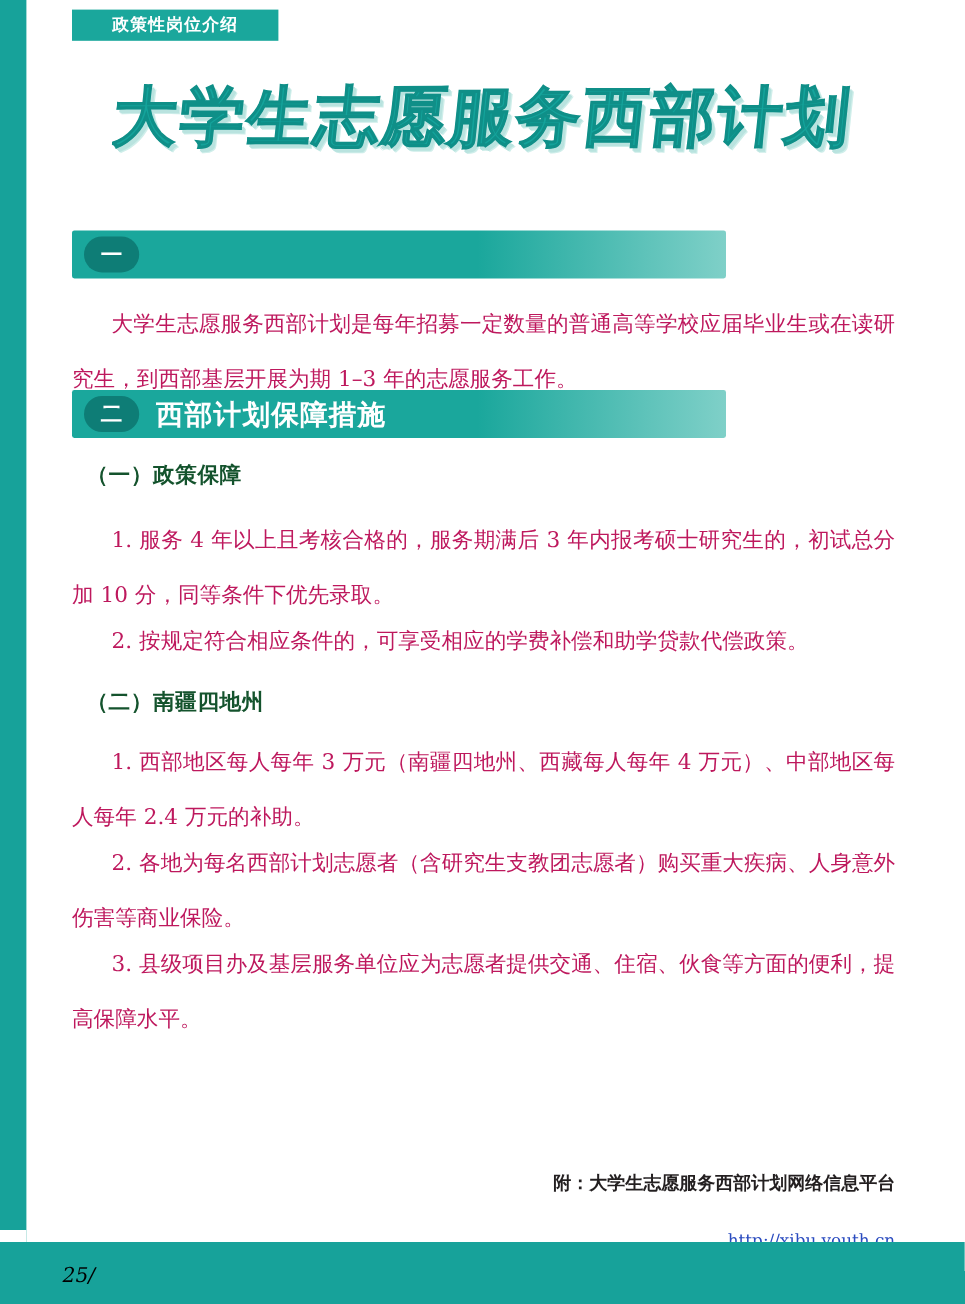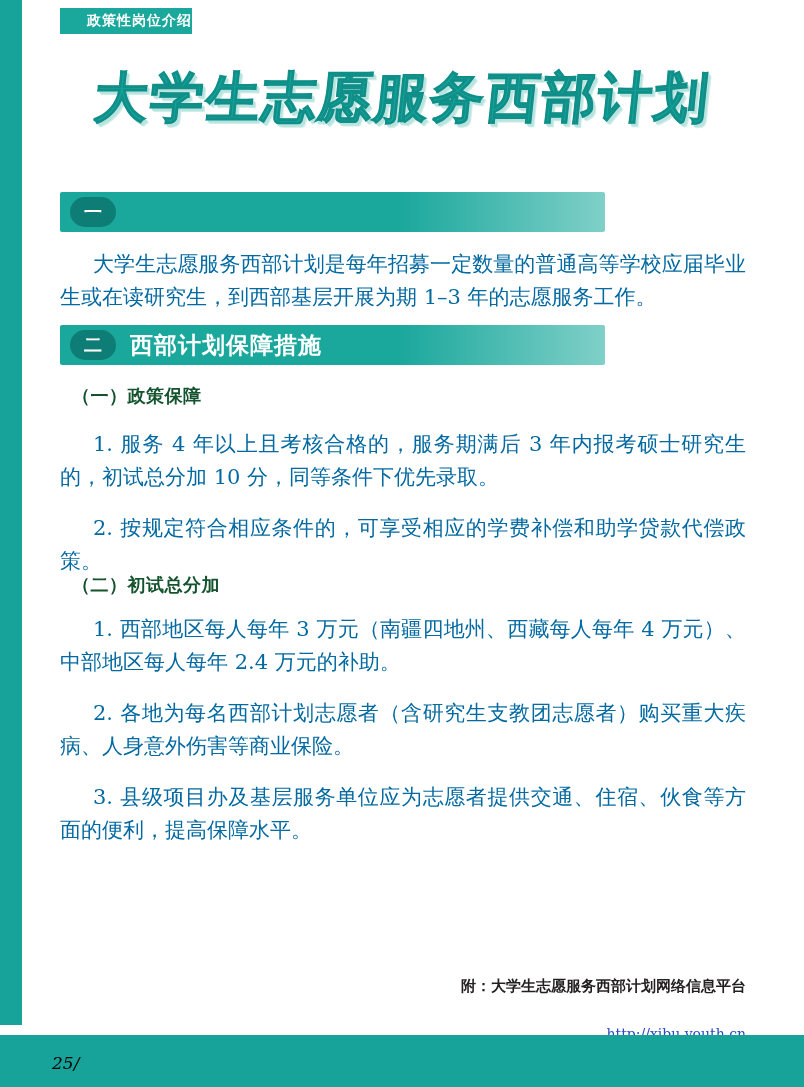--- a/index.html
+++ b/index.html
@@ -28,29 +28,29 @@
     top: 0;
     width: 22px;
     height: 1087px;
     background: #17a29a;
   }
   
   .header-tab {
     position: absolute;
     left: 60px;
     top: 8px;
-    width: 132px;
+    width: 172px;
     height: 26px;
     background: #1aa79c;
     color: #ffffff;
     font-size: 14px;
     letter-spacing: 1px;
     display: flex;
     align-items: center;
-    justify-content: flex-end;
+    justify-content: center;
     font-family: "DejaVu Serif", serif;
     font-weight: bold;
   }
   
   .main-title {
     position: absolute;
     left: 0;
     top: 62px;
     width: 804px;
     text-align: center;
@@ -94,23 +94,23 @@
     margin-left: 14px;
     color: #ffffff;
     font-size: 23px;
     font-weight: bold;
     font-family: "DejaVu Sans", sans-serif;
     letter-spacing: 1px;
   }
   
   .para {
     position: absolute;
-    font-size: 21px;
-    line-height: 33px;
-    color: #0369a1;
+    font-size: 18px;
+    line-height: 46px;
+    color: #be185d;
     font-family: "DejaVu Serif", serif;
     text-align: justify;
   }
   .para.indent {
     text-indent: 33px;
   }
   .subhead {
     position: absolute;
     font-size: 18px;
     font-weight: bold;
@@ -186,21 +186,21 @@
     <div class="section-num">二</div>
     <div class="section-title">西部计划保障措施</div>
   </div>
 
   <div class="subhead" style="left:72px; top:384px;">（一）政策保障</div>
 
   <div class="para indent" style="left:60px; top:428px; width:686px;">1. 服务 4 年以上且考核合格的，服务期满后 3 年内报考硕士研究生的，初试总分加 10 分，同等条件下优先录取。</div>
 
   <div class="para indent" style="left:60px; top:512px; width:686px;">2. 按规定符合相应条件的，可享受相应的学费补偿和助学贷款代偿政策。</div>
 
-  <div class="subhead" style="left:72px; top:573px;">（二）初试总分加</div>
+  <div class="subhead" style="left:72px; top:573px;">（二）南疆四地州</div>
 
   <div class="para indent" style="left:60px; top:613px; width:686px;">1. 西部地区每人每年 3 万元（南疆四地州、西藏每人每年 4 万元）、中部地区每人每年 2.4 万元的补助。</div>
 
   <div class="para indent" style="left:60px; top:697px; width:686px;">2. 各地为每名西部计划志愿者（含研究生支教团志愿者）购买重大疾病、人身意外伤害等商业保险。</div>
 
   <div class="para indent" style="left:60px; top:781px; width:686px;">3. 县级项目办及基层服务单位应为志愿者提供交通、住宿、伙食等方面的便利，提高保障水平。</div>
 
   <div class="footnote" style="top:965px;margin-top:12px;">附：大学生志愿服务西部计划网络信息平台</div>
   <div class="footlink" style="top:990px;margin-top:36px;">http://xibu.youth.cn</div>
 

